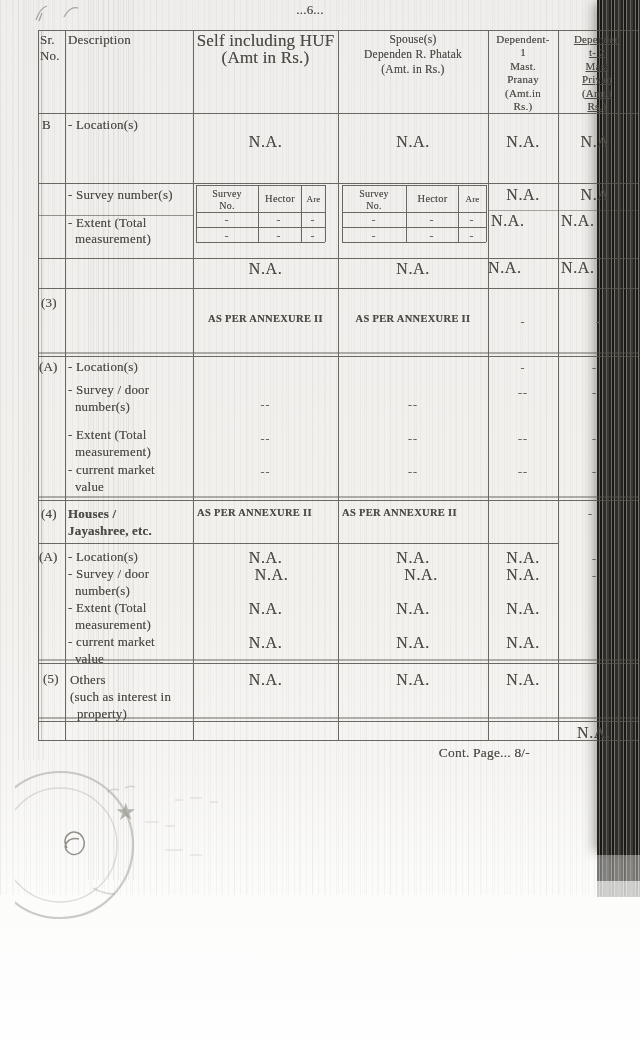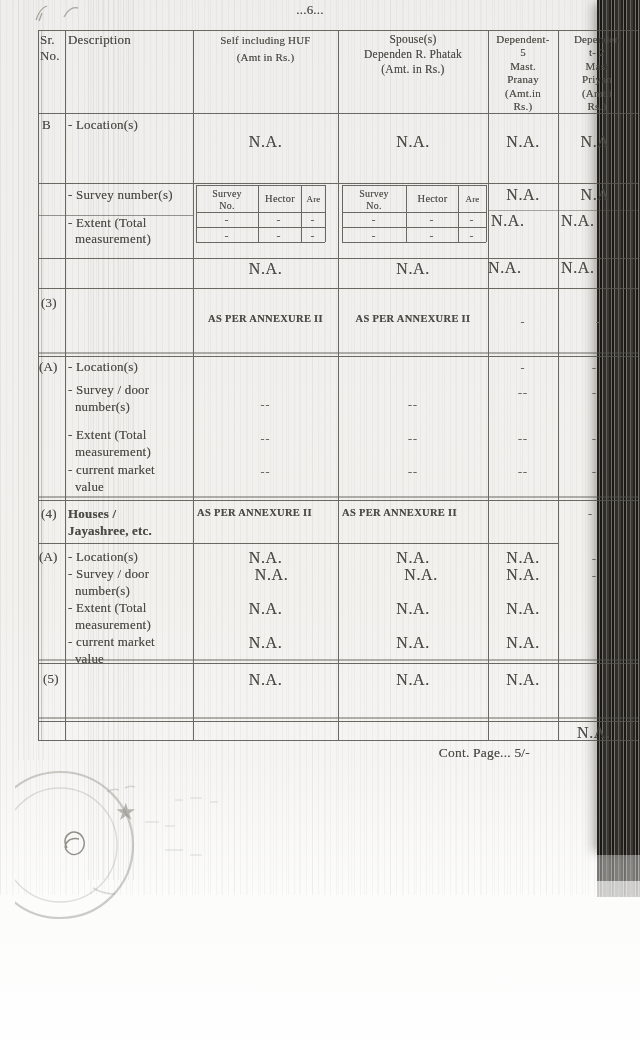--- a/index.html
+++ b/index.html
@@ -107,32 +107,32 @@
       <line x1="486.5" y1="185" x2="486.5" y2="242"></line>
     <line x1="342" y1="185.5" x2="486" y2="185.5"></line>
       <line x1="342" y1="212.5" x2="486" y2="212.5"></line>
     <line x1="342" y1="227.5" x2="486" y2="227.5"></line>
       <line x1="342" y1="242.5" x2="486" y2="242.5"></line>
   </svg>
 
   <div class="tx" style="left:40px;top:32px;width:34px;">Sr.
 No.</div>
   <div class="tx" style="left:68px;top:32px;width:122px;">Description</div>
-  <div class="tx c" style="left:194px;top:32px;width:143px;font-size:11px;line-height:17px;">Self including HUF
+  <div class="tx c" style="left:194px;top:32px;width:143px;font-size:17px;line-height:17px;">Self including HUF
 (Amt in Rs.)</div>
   <div class="tx c" style="left:339px;top:32px;width:148px;font-size:11.5px;line-height:15px;">Spouse(s)
 Dependen R. Phatak
 (Amt. in Rs.)</div>
   <div class="tx c" style="left:489px;top:33px;width:68px;font-size:11px;line-height:13.4px;">Dependent-
-5
+1
 Mast.
 Pranay
 (Amt.in
 Rs.)</div>
-  <div class="tx c" style="left:559px;top:33px;width:76px;font-size:11px;line-height:13.4px;">Dependen
+  <div class="tx c" style="left:559px;top:33px;width:76px;font-size:11px;line-height:13.4px;text-decoration:underline;">Dependen
 t- 2
 Mast
 Priyan
 (Amt.i
 Rs.)</div>
 
   <div class="tx" style="left:42px;top:117px;">B</div>
   <div class="tx" style="left:68px;top:117px;width:122px;">- Location(s)</div>
   <div class="tx c na" style="left:194px;top:134px;width:143px;">N.A.</div>
   <div class="tx c na" style="left:339px;top:134px;width:148px;">N.A.</div>
@@ -228,27 +228,30 @@
   <div class="tx c na" style="left:489px;top:567px;width:68px;">N.A.</div>
   <div class="tx dash" style="left:592px;top:568px;">-</div>
   <div class="tx c na" style="left:194px;top:601px;width:143px;">N.A.</div>
   <div class="tx c na" style="left:339px;top:601px;width:148px;">N.A.</div>
   <div class="tx c na" style="left:489px;top:601px;width:68px;">N.A.</div>
   <div class="tx c na" style="left:194px;top:635px;width:143px;">N.A.</div>
   <div class="tx c na" style="left:339px;top:635px;width:148px;">N.A.</div>
   <div class="tx c na" style="left:489px;top:635px;width:68px;">N.A.</div>
 
   <div class="tx" style="left:43px;top:671px;">(5)</div>
+  <div class="tx" style="left:70px;top:671px;width:125px;line-height:17px;">Others
+(such as interest in
+  property)</div>
   <div class="tx c na" style="left:194px;top:672px;width:143px;">N.A.</div>
   <div class="tx c na" style="left:339px;top:672px;width:148px;">N.A.</div>
   <div class="tx c na" style="left:489px;top:672px;width:68px;">N.A.</div>
 
   <div class="tx na" style="left:577px;top:725px;">N.A.</div>
 
-  <div class="tx r" style="left:395px;top:745px;width:135px;font-size:13.5px;">Cont. Page... 5/-</div>
+  <div class="tx r" style="left:395px;top:745px;width:135px;font-size:13.5px;">Cont. Page... 8/-</div>
 
   <svg width="235" height="160" style="left:15px;top:760px;">
     <circle cx="45" cy="85" r="73" fill="none" stroke="#9c9c94" stroke-width="2.2" opacity=".5"></circle>
     <circle cx="45" cy="85" r="57" fill="none" stroke="#a5a49c" stroke-width="1.4" opacity=".35"></circle>
     <text x="100" y="60" font-size="24" fill="#8d8d85" opacity=".6" font-family="DejaVu Sans">★</text>
     <path d="M52,88 c-8,-14 10,-22 16,-10 c5,10 -6,22 -15,14 c-7,-7 1,-15 11,-13" fill="none" stroke="#6f6e64" stroke-width="1.5" opacity=".75"></path>
     <path d="M92,32 q6,-4 12,-2 M110,28 q5,-3 10,-1 M78,128 q10,6 22,6" fill="none" stroke="#a6a59d" stroke-width="1.5" opacity=".4"></path>
     <path d="M130,62 h14 M150,66 h10 M160,40 h8 M175,38 h12 M195,42 h8 M150,90 h18 M175,95 h12" fill="none" stroke="#b0afa7" stroke-width="1.3" opacity=".28"></path>
   </svg>
 

